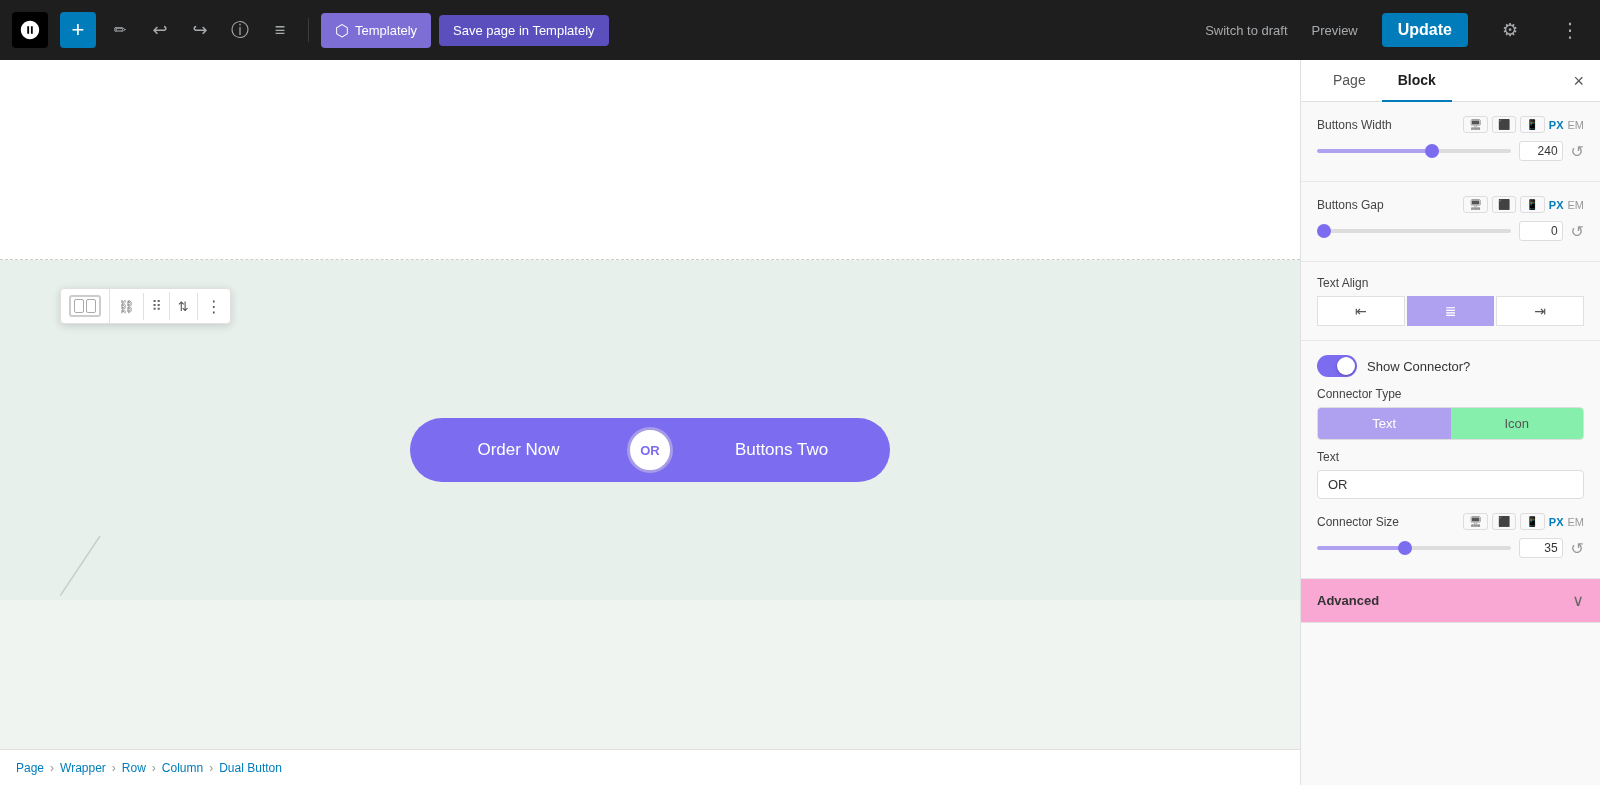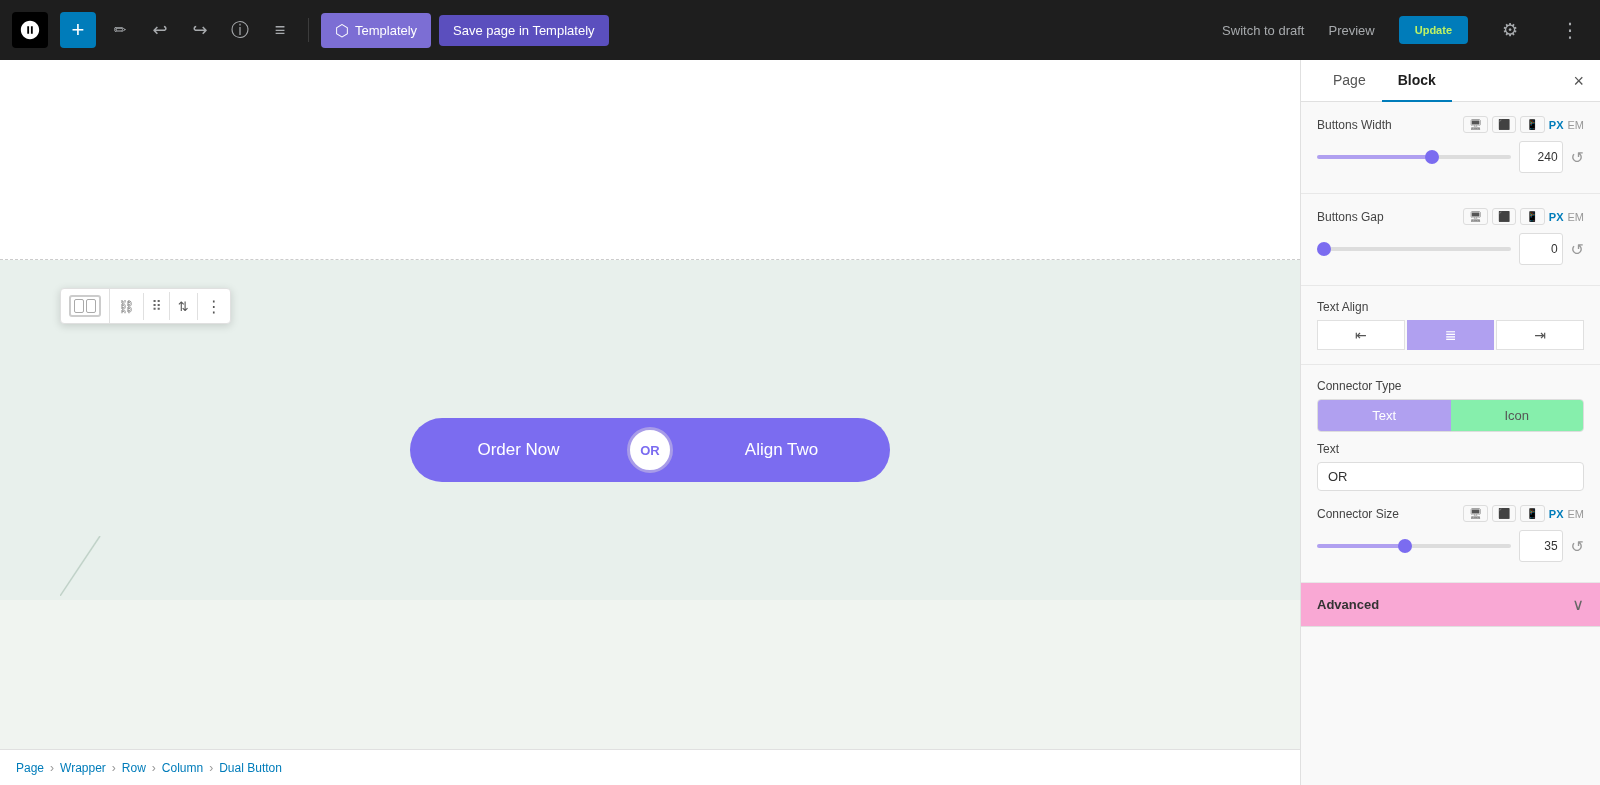--- a/index.html
+++ b/index.html
@@ -21,21 +21,21 @@
     .toolbar-right { margin-left: auto; display: flex; align-items: center; gap: 24px; justify-content: space-between; }
     .toolbar-templately {
       background: #7c6ed4; color: white; border: none; border-radius: 4px; padding: 8px 14px; cursor: pointer; display: flex; align-items: center; gap: 6px; font-size: 13px; font-weight: 500;
     }
     .toolbar-save-templately {
       background: #5b4fbe; color: white; border: none; border-radius: 4px; padding: 8px 14px; cursor: pointer; font-size: 13px; font-weight: 500;
     }
     .toolbar-switch-draft { background: none; border: none; color: #a7aaad; cursor: pointer; font-size: 13px; }
     .toolbar-preview { background: none; border: none; color: #a7aaad; cursor: pointer; font-size: 13px; }
     .toolbar-update {
-      background: #007cba; color: #bef264; border: none; border-radius: 4px; padding: 8px 16px; cursor: pointer; font-size: 11px; font-weight: 600;
+      background: #007cba; color: #ffffff; border: none; border-radius: 4px; padding: 8px 16px; cursor: pointer; font-size: 16px; font-weight: 600;
     }
     .toolbar-gear { background: none; border: none; color: #a7aaad; cursor: pointer; font-size: 18px; width: 36px; height: 36px; display: flex; align-items: center; justify-content: center; }
     .toolbar-dots { background: none; border: none; color: #a7aaad; cursor: pointer; font-size: 20px; width: 36px; height: 36px; display: flex; align-items: center; justify-content: center; }
 
     
     .main-layout { display: flex; flex: 1; overflow: hidden; }
 
     
     .canvas-area { flex: 1; display: flex; flex-direction: column; overflow: hidden; background: #f0f0f1; }
 
@@ -105,21 +105,21 @@
     .control-units { display: flex; gap: 4px; align-items: center; }
     .control-unit-btn {
       background: none; border: 1px solid #ddd; border-radius: 3px; padding: 2px 5px; font-size: 10px; cursor: pointer; color: #555;
     }
     .control-unit-text { font-size: 11px; color: #007cba; font-weight: 600; cursor: pointer; }
     .control-unit-em { font-size: 11px; color: #999; cursor: pointer; }
 
     .slider-row { display: flex; align-items: center; gap: 8px; margin-bottom: 6px; }
     .slider { flex: 1; -webkit-appearance: none; height: 4px; border-radius: 2px; background: linear-gradient(to right, #b0a0f0 0%, #b0a0f0 60%, #ddd 60%, #ddd 100%); outline: none; cursor: pointer; }
     .slider::-webkit-slider-thumb { -webkit-appearance: none; width: 14px; height: 14px; border-radius: 50%; background: #7b6cf0; cursor: pointer; }
-    .slider-value-input { width: 44px; text-align: right; border: 1px solid #ddd; border-radius: 3px; padding: 8px 4px; font-size: 12px; color: #333; }
+    .slider-value-input { width: 44px; text-align: right; border: 1px solid #ddd; border-radius: 3px; padding: 2px 4px; font-size: 12px; color: #333; }
     .reset-btn { background: none; border: none; cursor: pointer; color: #999; font-size: 16px; }
 
     
     .text-align-row { display: flex; gap: 2px; margin-top: 6px; }
     .align-btn {
       flex: 1; padding: 6px; border: 1px solid #e0e0e0; background: white; cursor: pointer; display: flex; align-items: center; justify-content: center; font-size: 14px; color: #555;
     }
     .align-btn.active { background: #b0a0f0; color: white; border-color: #b0a0f0; }
 
     
@@ -236,21 +236,21 @@
             <div class="block-toolbar-item">
               <span style="font-size:16px; color:#555;">⋮</span>
             </div>
           </div>
 
           <div class="dual-button-widget">
             <span class="dual-button-btn">Order Now</span>
             <div class="dual-button-connector">
               <span>OR</span>
             </div>
-            <span class="dual-button-btn">Align Two</span>
+            <span class="dual-button-btn">Buttons Two</span>
           </div>
 
           <div style="position:absolute; bottom:0; left:60px;">
             <svg width="80" height="60" viewBox="0 0 80 60">
               <polyline points="0,60 40,0" stroke="#99b5a5" stroke-width="1.5" fill="none" opacity="0.5"></polyline>
             </svg>
           </div>
         </div>
 
         <div class="canvas-section-bottom" style="height:300px; background: #f0f4f0;">
@@ -329,20 +329,28 @@
           </button>
           <button class="align-btn">
             <span>⇥</span>
           </button>
         </div>
       </div>
 
 
       <div class="panel-section">
         
+        <div class="toggle-row">
+          <div class="toggle">
+            <div class="toggle-track">
+              <div class="toggle-thumb"></div>
+            </div>
+          </div>
+          <span class="toggle-label">Show Connector?</span>
+        </div>
 
         
         <div class="control-label" style="margin-bottom:6px;">Connector Type</div>
         <div class="connector-type-row">
           <button class="connector-type-btn active">Text</button>
           <button class="connector-type-btn">Icon</button>
         </div>
 
         
         <div class="control-label" style="margin-bottom:6px; margin-top:8px;">Text</div>

